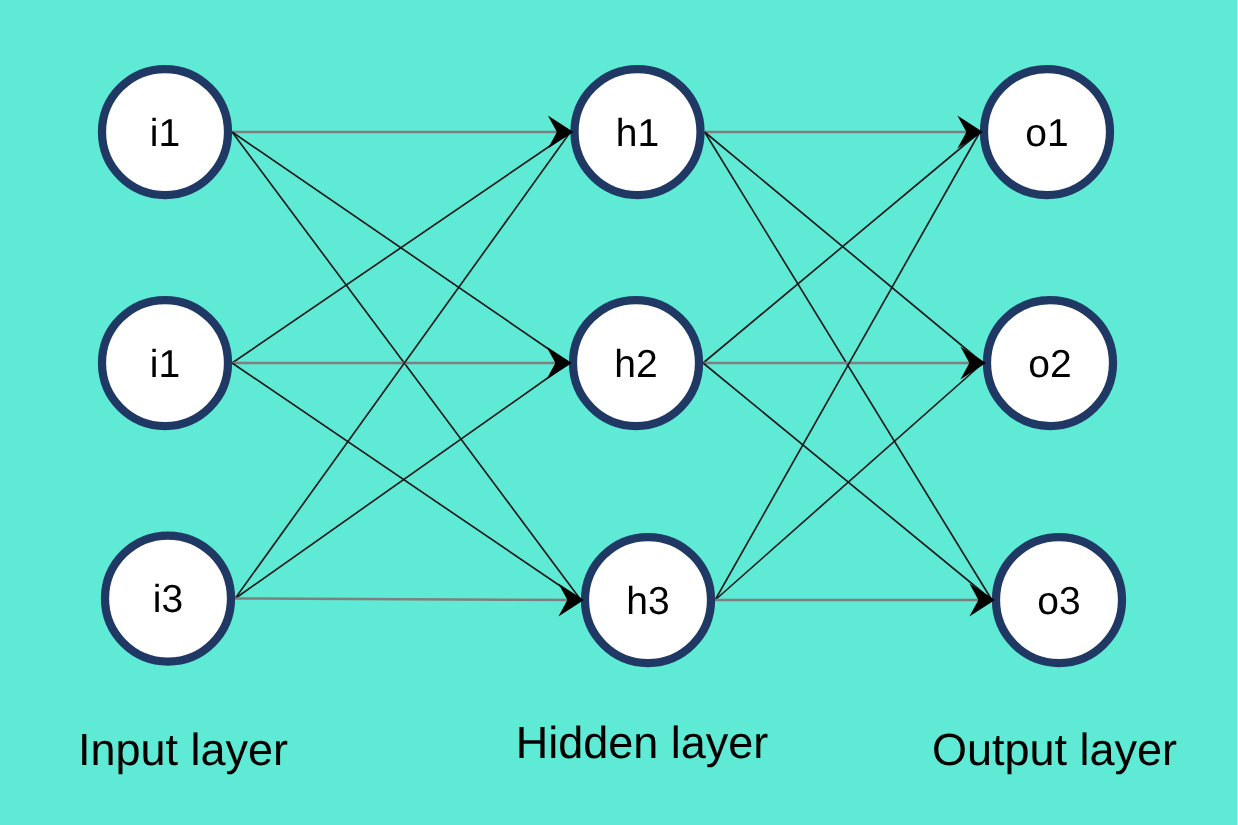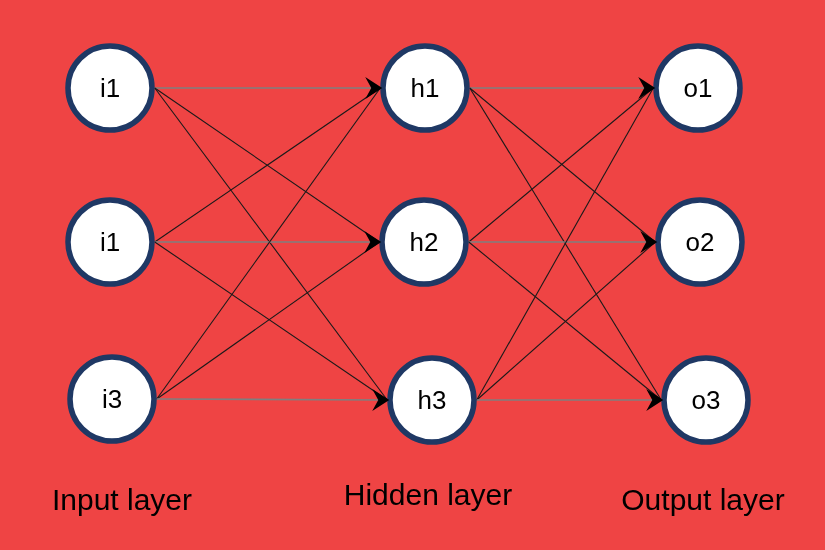--- a/index.html
+++ b/index.html
@@ -5,21 +5,21 @@
   html, body {
     margin: 0;
     padding: 0;
     background: #ffffff;
     font-family: "Liberation Sans", sans-serif;
   }
   .stage {
     position: relative;
     width: 825px;
     height: 550px;
-    background: #ef4444;
+    background: #5eead4;
     overflow: hidden;
   }
   svg {
     position: absolute;
     inset: 0;
   }
   svg text {
     font-family: "Liberation Sans", sans-serif;
   }
 </style>

